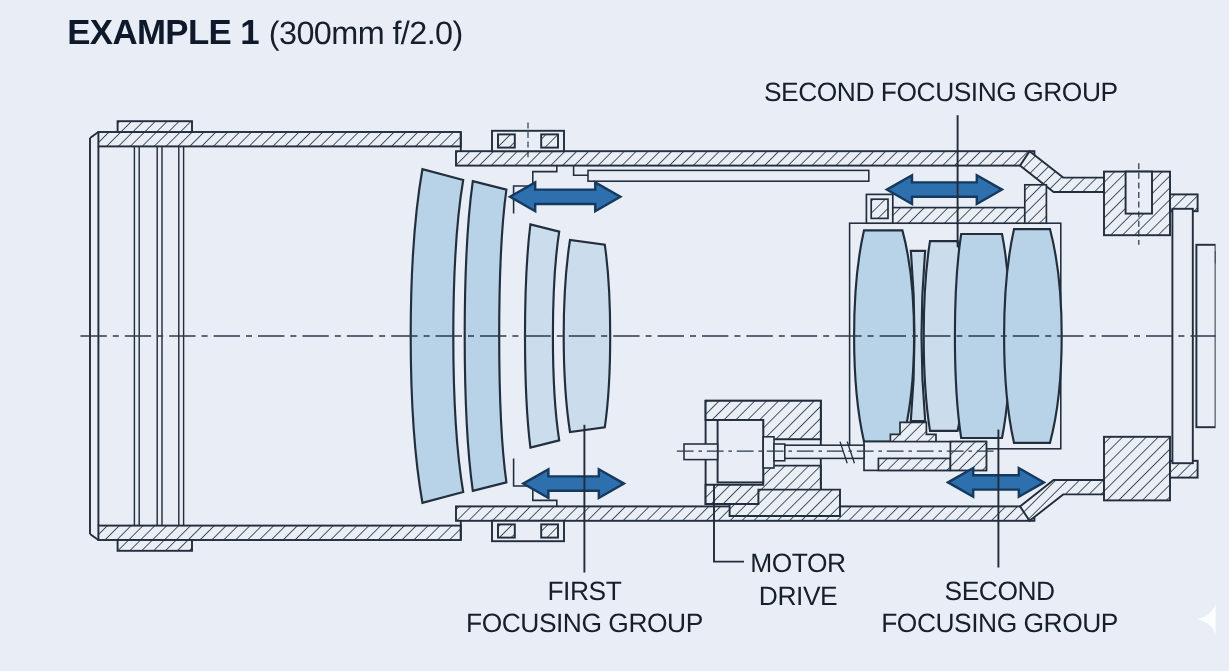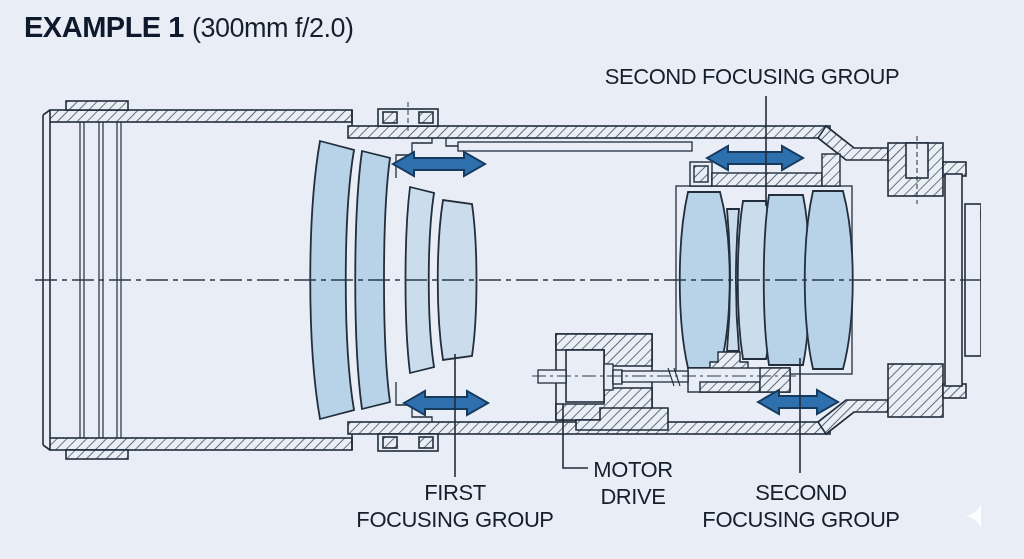--- a/index.html
+++ b/index.html
@@ -1,17 +1,17 @@
 <!DOCTYPE html>
 <html><head>
 <meta charset="utf-8">
 <style>
   html,body{margin:0;padding:0;background:#e9eef6;}
   .stage{position:relative;width:981px;height:559px;overflow:hidden;
-         font-family:"Liberation Sans",sans-serif;}
+         font-family:"Liberation Sans",sans-serif;margin-left:32px;}
   svg{display:block;}
   .title-heading{font-family:"Liberation Sans",sans-serif;font-weight:bold;
                  font-size:29px;letter-spacing:-0.5px;}
   .title-spec{font-family:"Liberation Sans",sans-serif;font-weight:normal;
               font-size:27px;letter-spacing:-0.5px;}
   .dlabel{font-family:"Liberation Sans",sans-serif;font-weight:500;
           font-size:22px;letter-spacing:-0.4px;}
   .thin{stroke-width:1.2;}
 </style>
 </head>

